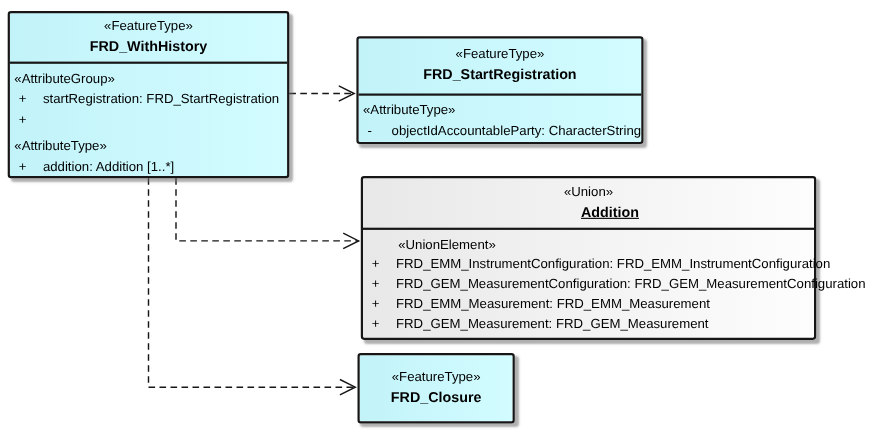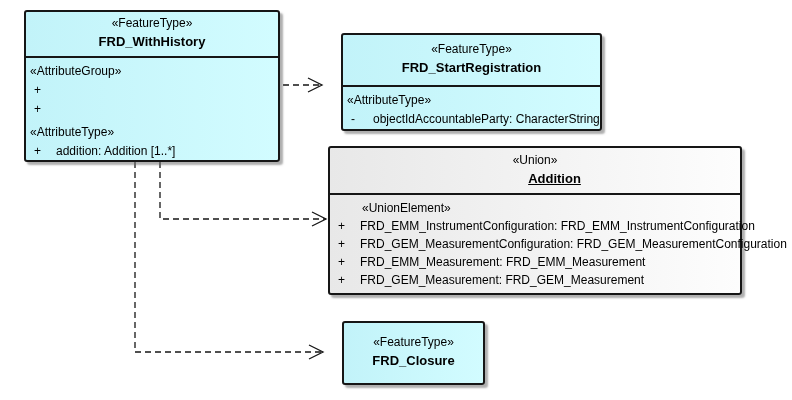--- a/index.html
+++ b/index.html
@@ -6,21 +6,21 @@
   body {
     width:792px; height:400px; position:relative;
     background:#ffffff; overflow:hidden;
     font-family:"Liberation Sans", sans-serif; color:#000;
   }
   .uml-box {
     position:absolute; box-sizing:border-box;
     border:2px solid #161616; border-radius:3px;
     box-shadow:3px 3px 2px rgba(110,110,110,.55);
   }
-  .fill-feature { background:linear-gradient(90deg,#c2f3f9,#d2fcff);margin-left:17px; }
+  .fill-feature { background:linear-gradient(90deg,#c2f3f9,#d2fcff); }
   .fill-union   { background:linear-gradient(90deg,#e8e8e8,#fdfdfd); }
   .box-header { text-align:center; }
   .divider { border-bottom:2px solid #161616; }
   .stereo { font-size:12px; line-height:17px; white-space:nowrap; }
   .cls-name { font-size:13px; font-weight:bold; line-height:20px; white-space:nowrap;text-align:center; }
   .cls-name.underline { text-decoration:underline;margin-left:39px; }
   .box-body { font-size:12px; }
   .stereo-row { padding-left:4px; line-height:19px; margin-top:4px; white-space:nowrap; }
   .attr-row { display:flex; line-height:19px; white-space:nowrap; }
   .attr-row .vis { width:22px; padding-left:8px; flex:none; }
@@ -55,20 +55,21 @@
 
 <div class="uml-box fill-feature" style="left:7px; top:10px; width:256px; height:152px;">
   <div class="box-header divider hdr-pad-1" style="height:41px;">
     <div class="stereo">«FeatureType»</div>
     <div class="cls-name">FRD_WithHistory</div>
   </div>
   <div class="box-body">
     <div class="stereo-row">«AttributeGroup»</div>
     <div class="attr-row">
       <span class="vis">+</span>
+      <span class="atext">startRegistration: FRD_StartRegistration</span>
     </div>
     <div class="attr-row">
       <span class="vis">+</span>
     </div>
     <div class="stereo-row">«AttributeType»</div>
     <div class="attr-row">
       <span class="vis">+</span>
       <span class="atext">addition: Addition [1..*]</span>
     </div>
   </div>
@@ -81,21 +82,21 @@
   </div>
   <div class="box-body">
     <div class="stereo-row">«AttributeType»</div>
     <div class="attr-row">
       <span class="vis">-</span>
       <span class="atext">objectIdAccountableParty: CharacterString</span>
     </div>
   </div>
 </div>
 
-<div class="uml-box fill-union tight" style="left:328px; top:146px; width:414px; height:149px;">
+<div class="uml-box fill-union tight" style="left:328px; top:160px; width:414px; height:149px;">
   <div class="box-header divider hdr-pad-3" style="height:41px;">
     <div class="stereo">«Union»</div>
     <div class="cls-name underline">Addition</div>
   </div>
   <div class="box-body">
     <div class="stereo-row">«UnionElement»</div>
     <div class="attr-row">
       <span class="vis">+</span>
       <span class="atext">FRD_EMM_InstrumentConfiguration: FRD_EMM_InstrumentConfiguration</span>
     </div>

